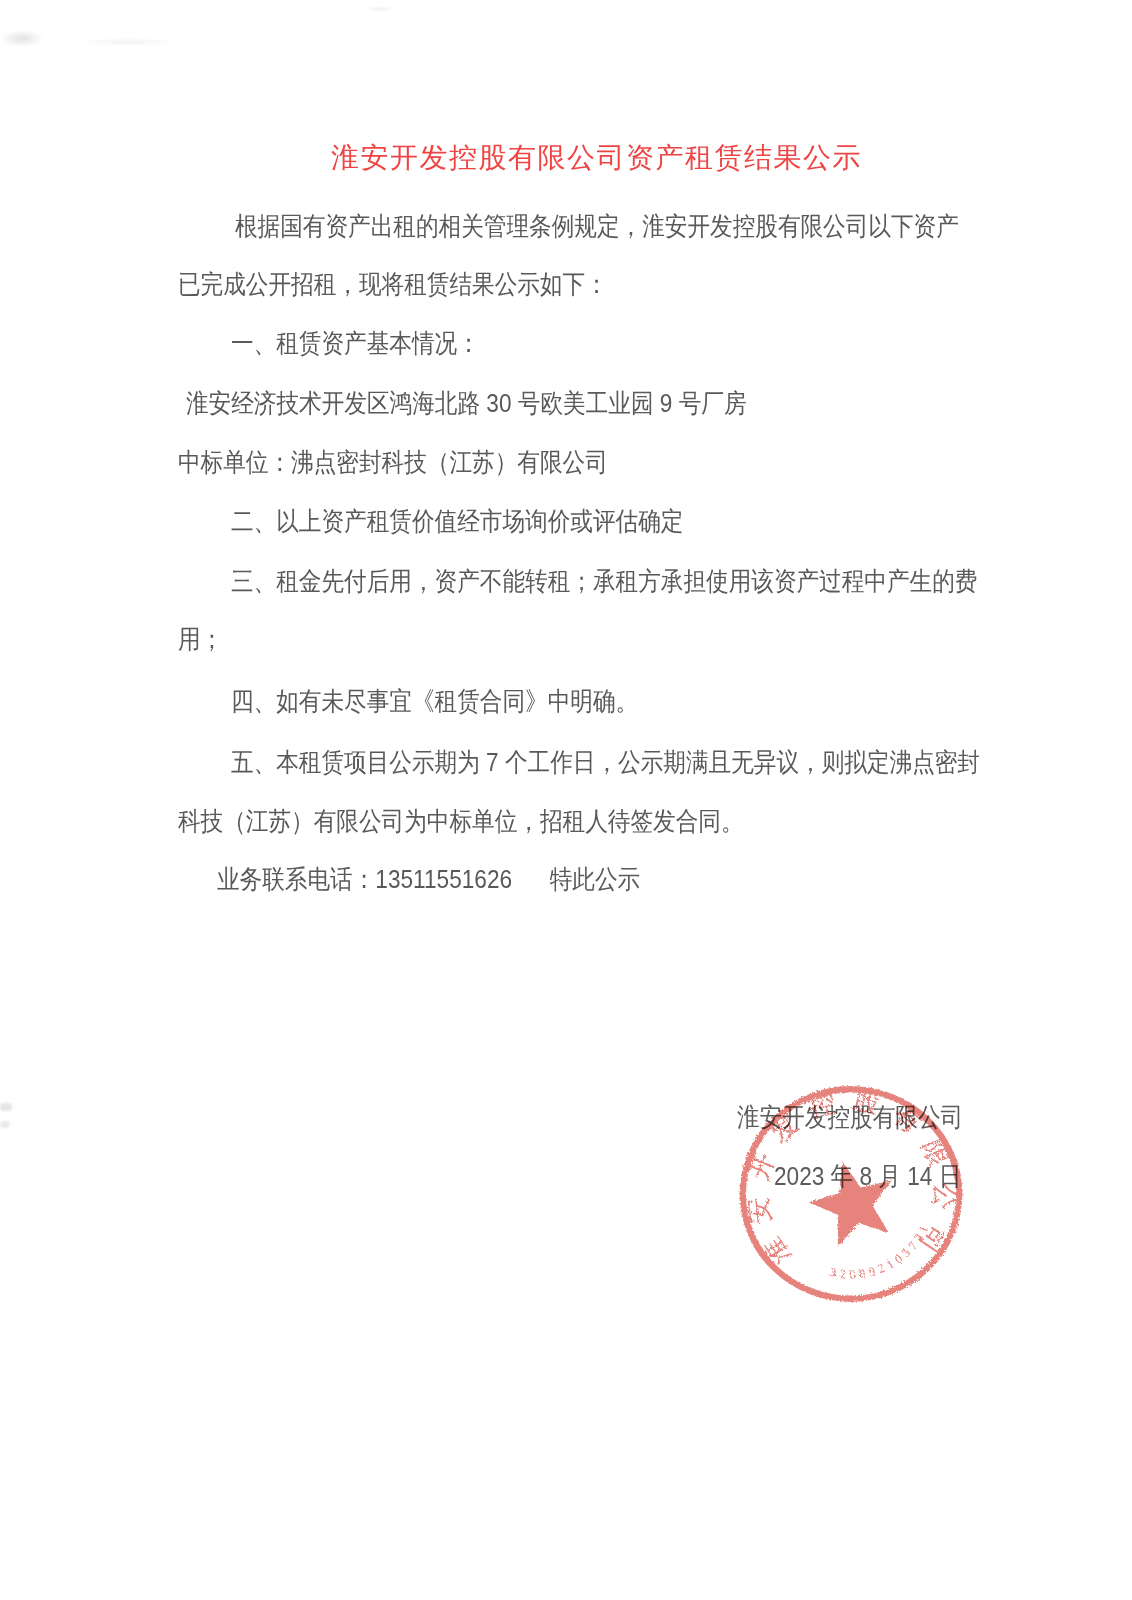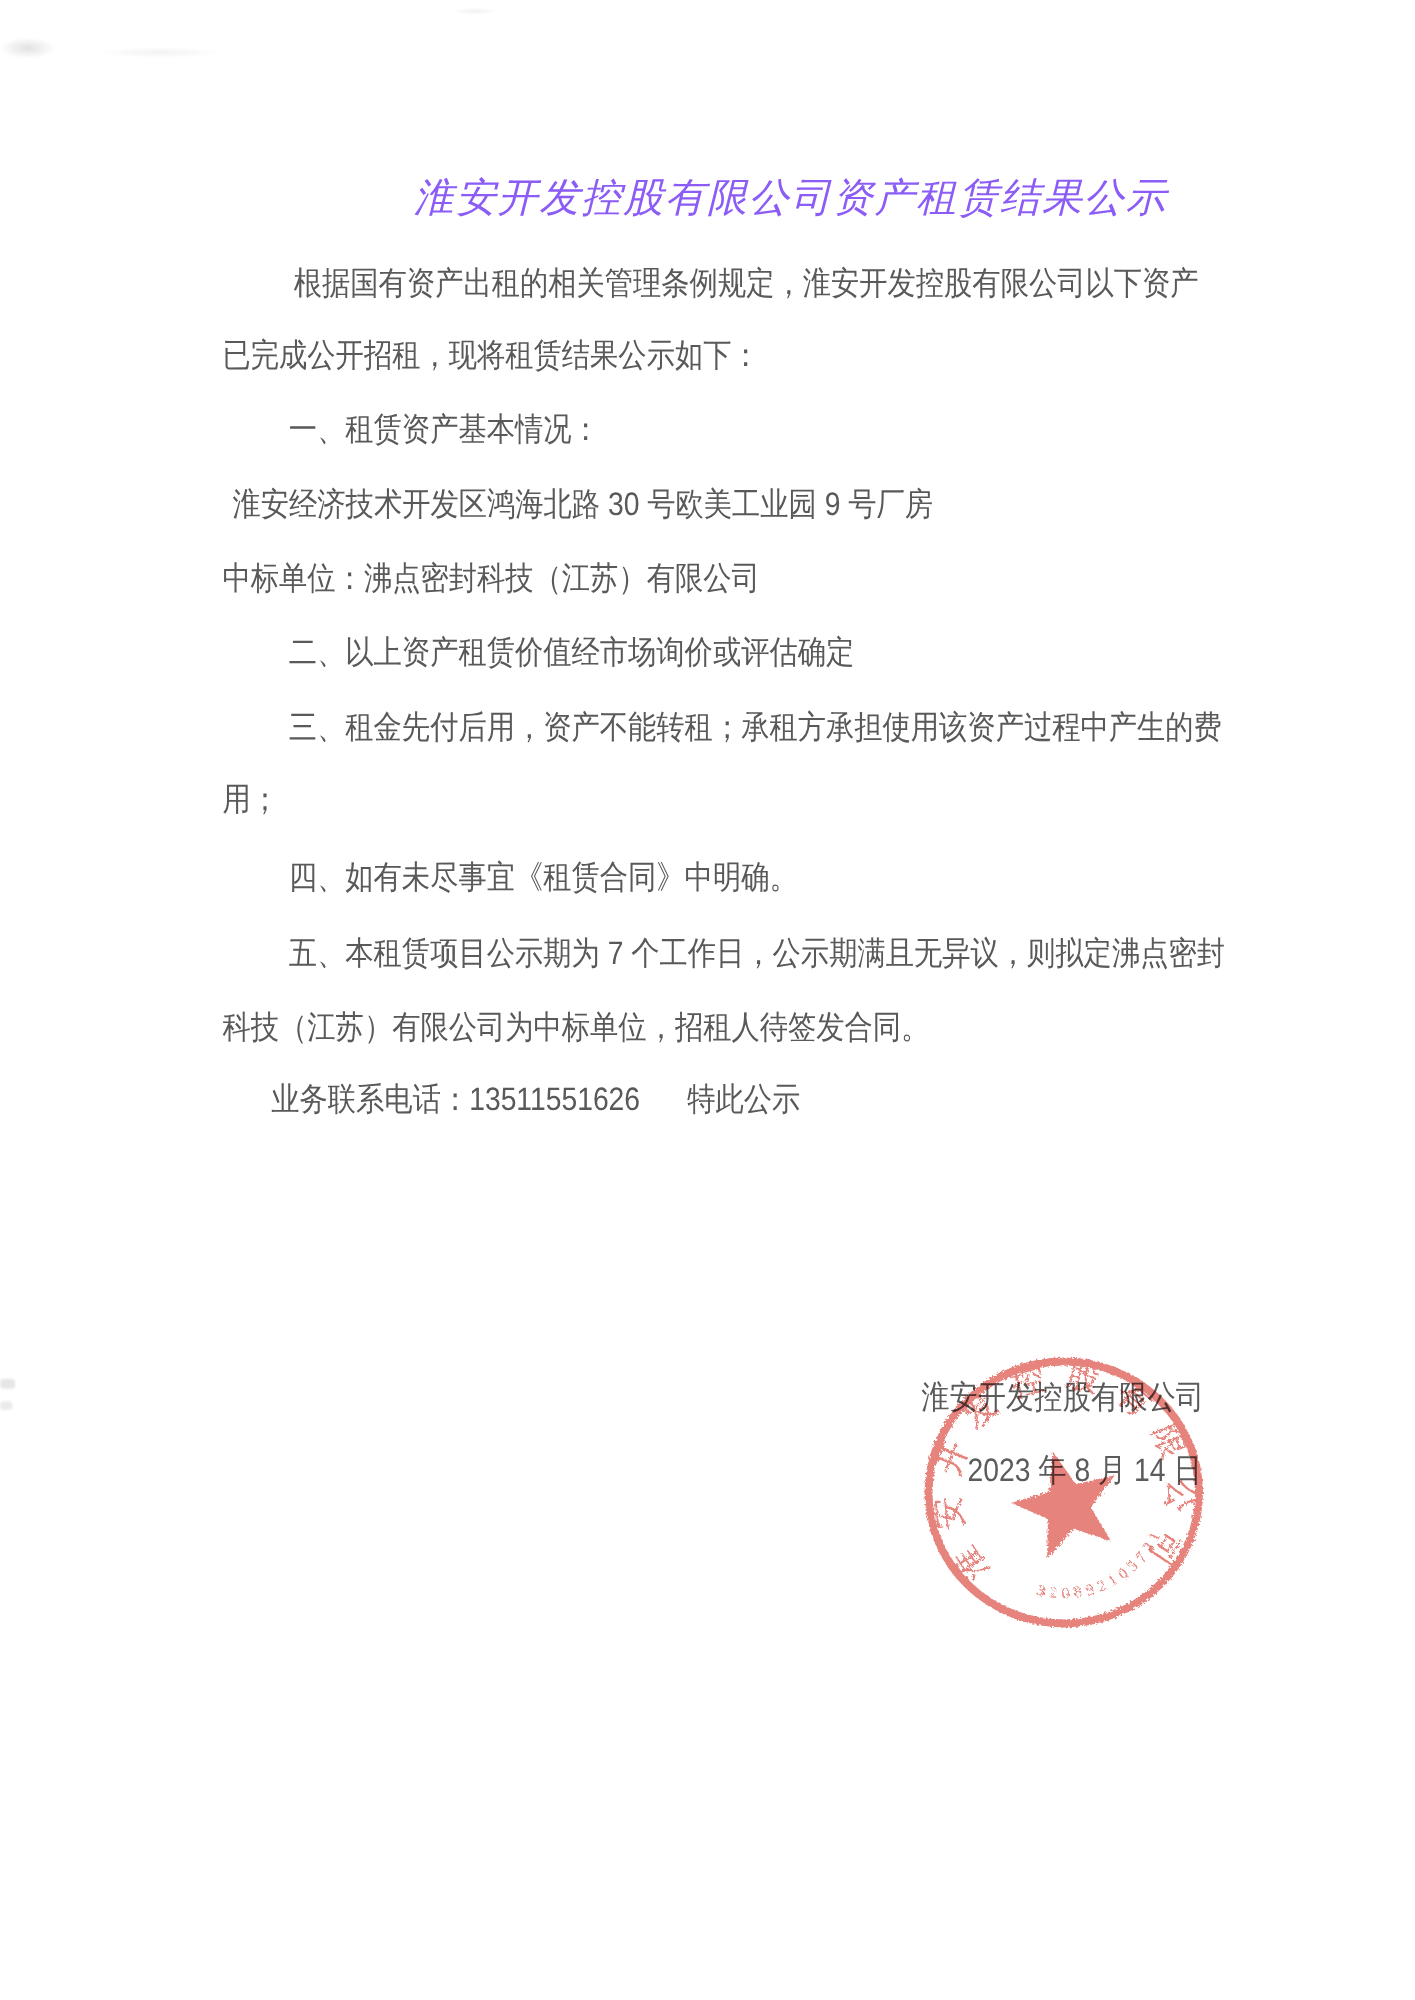--- a/index.html
+++ b/index.html
@@ -8,25 +8,24 @@
     width:1132px; height:1600px;
     margin:0 auto;
     background:#ffffff;
     overflow:hidden;
     font-family:"Liberation Sans","DejaVu Sans",sans-serif;
   }
   .title {
     position:absolute;
     left:331px; top:139px;
     font-family:"Liberation Serif","DejaVu Serif",serif;
-    font-size:32px; line-height:38px;
+    font-size:28px; line-height:38px;
     letter-spacing:1.5px;
-    color:#8b5cf6;
+    color:#ef4444;
     white-space:pre;
-    font-style:italic;
   }
   .line {
     position:absolute;
     font-size:26px; line-height:31px;
     color:#595959;
     white-space:pre;
     transform:scaleX(0.87);
     transform-origin:0 0;
   }
   .sig {

